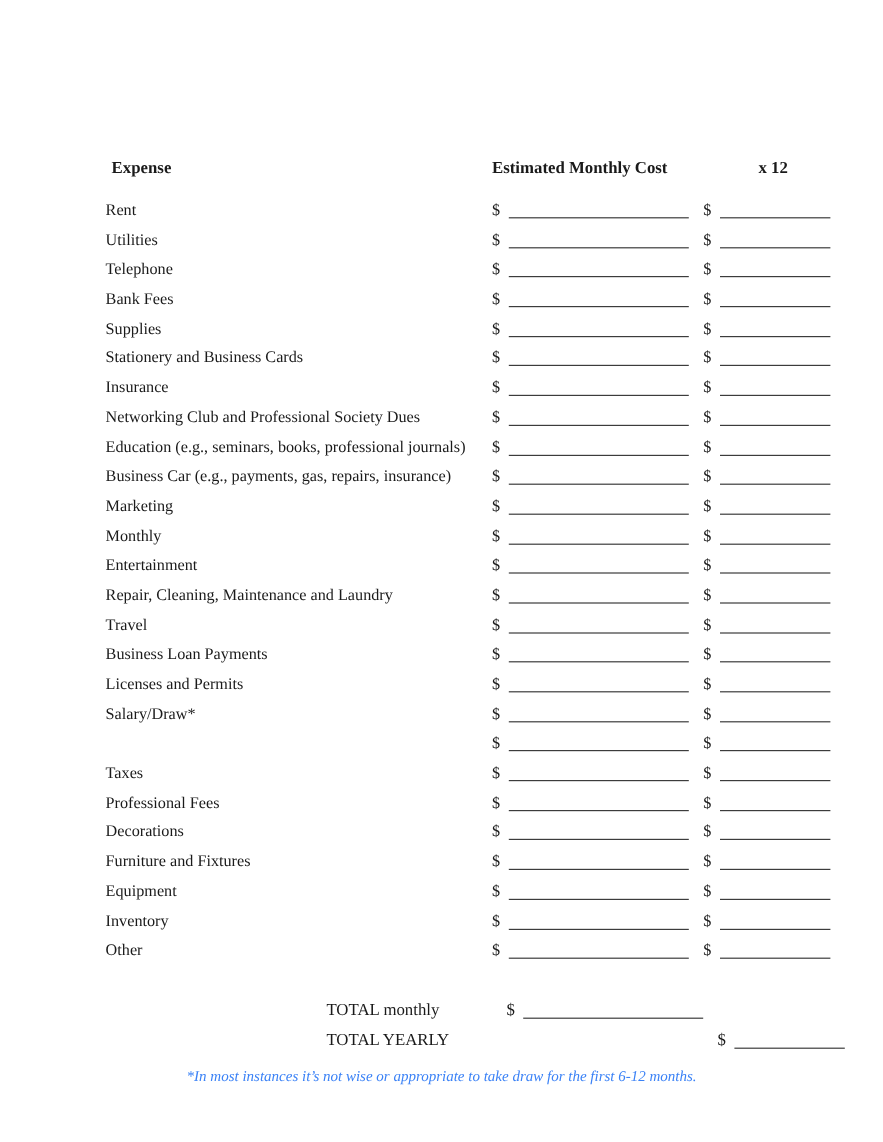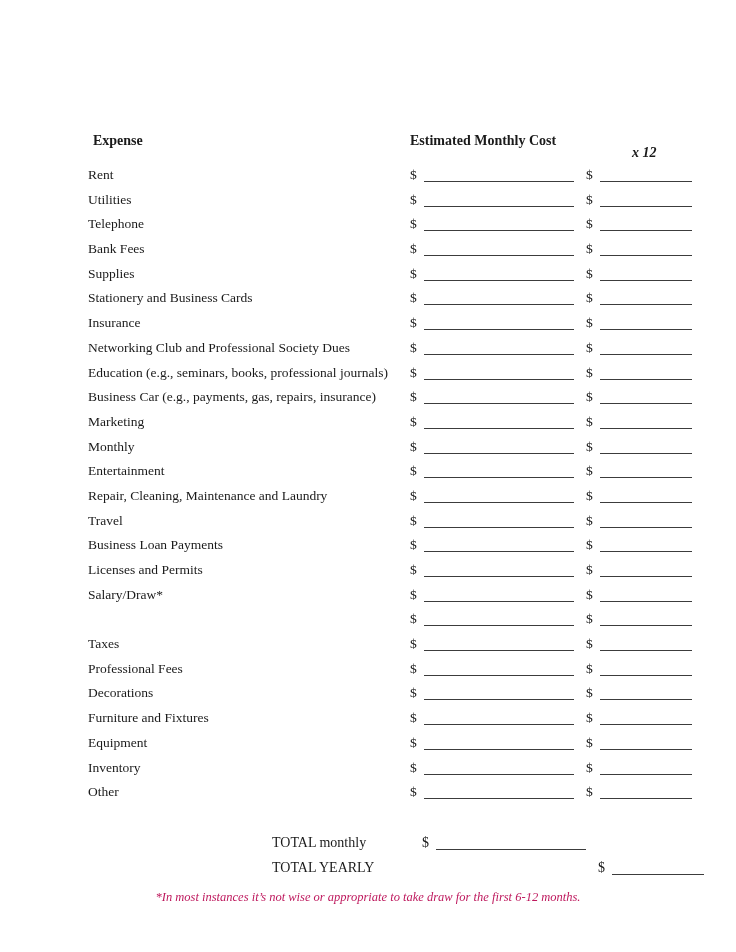--- a/index.html
+++ b/index.html
@@ -32,21 +32,21 @@
     top: 133px;
     left: 0;
     width: 736px;
     height: 22px;
     font-weight: bold;
     font-size: 14px;
     padding-left: 12px;
   }
   .hdr-expense  { position: absolute; left: 93px;  top: 0; }
   .hdr-monthly  { position: absolute; left: 410px; top: 0; }
-  .hdr-x12      { position: absolute; left: 632px; top: 12px; font-style: italic; }
+  .hdr-x12      { position: absolute; left: 632px; top: 0; }
 
   .rows {
     position: absolute;
     top: 163px;
     left: 0;
     width: 736px;
   }
   .expense-row {
     position: relative;
     height: 24.7px;
@@ -101,21 +101,21 @@
   .total-row .money { line-height: 25px; font-size: 14px; }
 
   .footnote {
     position: absolute;
     top: 890px;
     left: 0;
     width: 736px;
     text-align: center;
     font-style: italic;
     font-size: 12.5px;
-    color: #be185d;
+    color: #3b82f6;
   }
 </style>
 </head>
 <body>
 
 <div class="sheet">
 
 
   <div class="col-headers">
     <span class="hdr-expense">Expense</span>

